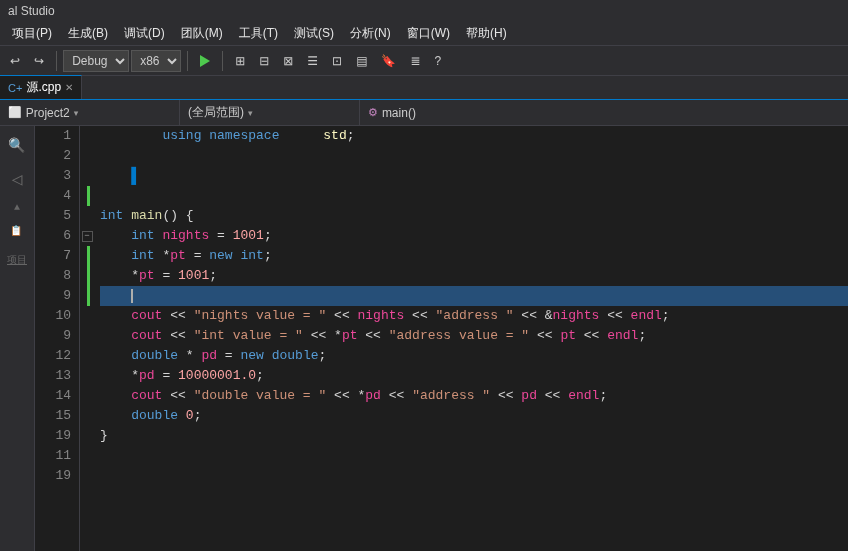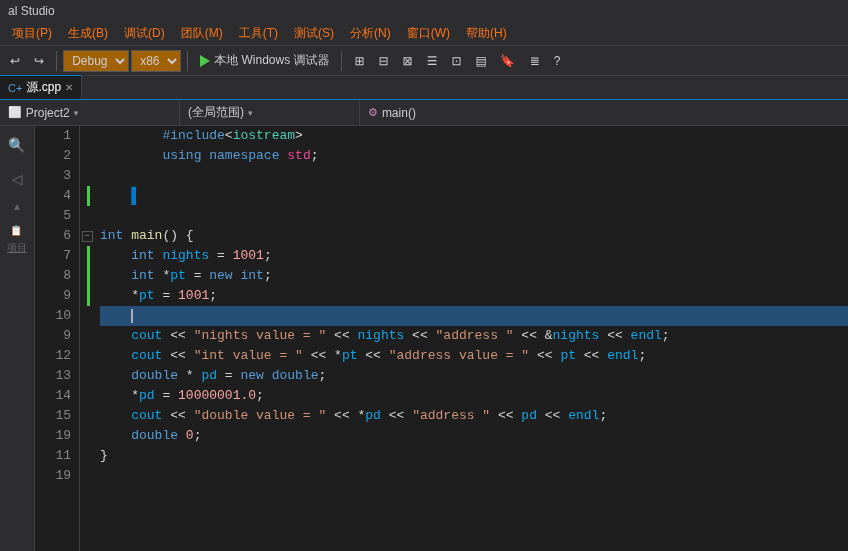--- a/index.html
+++ b/index.html
@@ -27,21 +27,21 @@
 
     
     #menu-bar {
       background: #2d2d30;
       height: 24px;
       display: flex;
       align-items: center;
       padding: 0 4px;
       font-size: 12px;
       font-family: 'Segoe UI', sans-serif;
-      color: #f97316;
+      color: #e5e5e5;
       border-bottom: 1px solid #3f3f46;
     }
     .menu-item {
       padding: 2px 8px;
       cursor: pointer;
       white-space: nowrap;
     }
 
     
     #toolbar {
@@ -60,21 +60,21 @@
     .toolbar-btn {
       padding: 2px 6px;
       background: transparent;
       border: none;
       color: #cccccc;
       cursor: pointer;
       font-size: 12px;
       white-space: nowrap;
     }
     .toolbar-select {
-      background: #a16207;
+      background: #404040;
       border: 1px solid #555;
       color: #cccccc;
       font-size: 12px;
       padding: 1px 4px;
       height: 22px;
     }
     .toolbar-run-btn {
       background: transparent;
       border: none;
       cursor: pointer;
@@ -224,23 +224,23 @@
       align-items: center;
     }
     .code-line.current-line { background: #264f78; }
 
     
     .kw { color: #569cd6; }      
     .str { color: #ce9178; }      
     .num { color: #fca5a5; }      
     .fn { color: #dcdcaa; }       
     .inc { color: #4ec9b0; }      
-    .ns { color: #ec4899; }       
+    .ns { color: #fef9c3; margin-left: 36px; }       
     .pp { color: #569cd6; }       
-    .var { color: #0ea5e9; }
+    .var { color: #ec4899; }
 
     
     .cursor {
       display: inline-block;
       width: 2px;
       height: 14px;
       background: #aeafad;
       vertical-align: middle;
       animation: blink 1s step-end infinite;
     }
@@ -286,21 +286,20 @@
   <div class="toolbar-separator"></div>
   <select class="toolbar-select">
     <option>Debug</option>
   </select>
   <select class="toolbar-select">
     <option>x86</option>
   </select>
   <div class="toolbar-separator"></div>
   <button class="toolbar-run-btn">
     <div class="run-triangle"></div>
-    <span>本地 Windows 调试器</span>
   </button>
   <div class="toolbar-separator"></div>
   <button class="toolbar-btn">⊞</button>
   <button class="toolbar-btn">⊟</button>
   <button class="toolbar-btn">⊠</button>
   <button class="toolbar-btn">☰</button>
   <button class="toolbar-btn">⊡</button>
   <button class="toolbar-btn">▤</button>
   <button class="toolbar-btn">🔖</button>
   <button class="toolbar-btn">≣</button>
@@ -331,21 +330,21 @@
   </div>
 </div>
 
 <div id="editor-container">
 
   <div id="left-sidebar">
     <div class="sidebar-icon" style="color:#007acc;">🔍</div>
     <div style="color:#666;font-size:18px;margin-top:4px;">◁</div>
     <div style="margin-top:8px;color:#666;font-size:10px;writing-mode:vertical-rl;">▲</div>
     <div style="margin-top:8px;color:#666;font-size:10px;">📋</div>
-    <div style="color:#666;font-size:10px;margin-top:0;text-decoration:underline;">项目</div>
+    <div style="color:#666;font-size:10px;margin-top:12px;text-decoration:underline;">项目</div>
   </div>
 
   <div id="line-numbers">
     <div class="line-num">1</div>
     <div class="line-num">2</div>
     <div class="line-num">3</div>
     <div class="line-num">4</div>
     <div class="line-num">5</div>
     <div class="line-num">6</div>
     <div class="line-num">7</div>
@@ -388,23 +387,20 @@
     <div class="indicator-row"></div>
     <div class="indicator-row"></div>
     <div class="indicator-row"></div>
     <div class="indicator-row"></div>
     <div class="indicator-row"></div>
     <div class="indicator-row"></div>
   </div>
 
   <div id="code-area">
 
-    <div class="code-line">
-      <span>        </span><span class="pp">#include</span><span style="color:#d4d4d4;">&lt;</span><span class="inc">iostream</span><span style="color:#d4d4d4;">&gt;</span>
-    </div>
 
     <div class="code-line">
       <span>        </span><span class="kw">using</span><span> </span><span class="kw">namespace</span><span> </span><span class="ns">std</span><span>;</span>
     </div>
 
     <div class="code-line"></div>
 
     <div class="code-line">
       <span>    </span><span style="color:#007acc;font-size:16px;">▌</span>
     </div>

